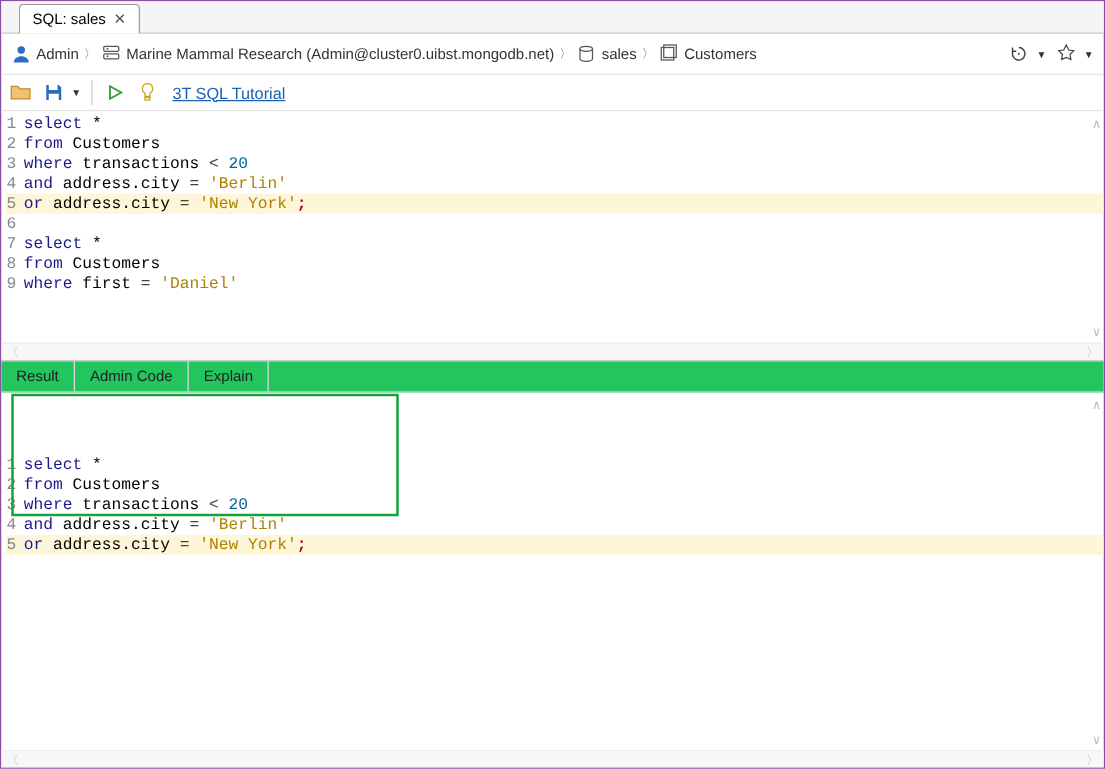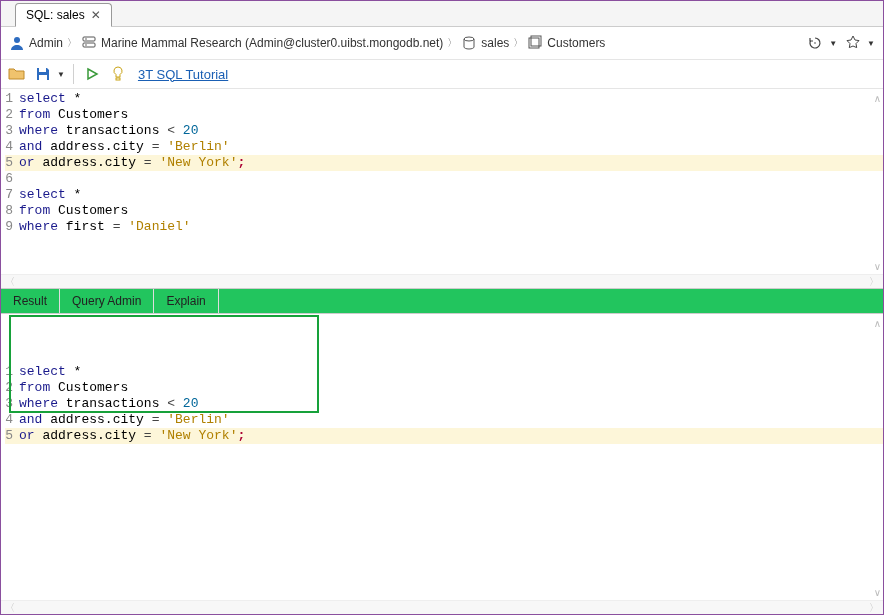--- a/index.html
+++ b/index.html
@@ -137,21 +137,21 @@
   <span class="scroll-corner-v">∧</span>
   <span class="scroll-corner-bv">∨</span>
   <div class="hscroll">
       <span>〈</span>
       <span>〉</span>
     </div>
 </div>
 
 <div class="results-tabs" id="results-tabs">
     <div class="res-tab">Result</div>
-    <div class="res-tab">Query Admin</div>
+    <div class="res-tab">Admin Code</div>
     <div class="res-tab">Explain</div>
   </div>
 
 <div class="results-body">
   <div class="results-code" id="results-code">
     
   <div class="code-line"><span class="gutter">1</span><span class="lntxt"><span class="kw">select </span><span>*</span></span></div><div class="code-line"><span class="gutter">2</span><span class="lntxt"><span class="kw">from </span><span>Customers</span></span></div><div class="code-line"><span class="gutter">3</span><span class="lntxt"><span class="kw">where </span><span>transactions </span><span class="op">&lt; </span><span class="num">20</span></span></div><div class="code-line"><span class="gutter">4</span><span class="lntxt"><span class="kw">and </span><span>address.city </span><span class="op">= </span><span class="str">'Berlin'</span></span></div><div class="code-line hl-line"><span class="gutter">5</span><span class="lntxt"><span class="kw">or </span><span>address.city </span><span class="op">= </span><span class="str">'New York'</span><span class="punct">;</span></span></div><div class="green-box" id="green-box" style="left: 8px; top: 1px; width: 310px; height: 98px;"></div></div>
   <span class="scroll-corner-v" style="top:4px">∧</span>
   <span class="scroll-corner-bv" style="bottom:16px">∨</span>
   <div class="hscroll">

